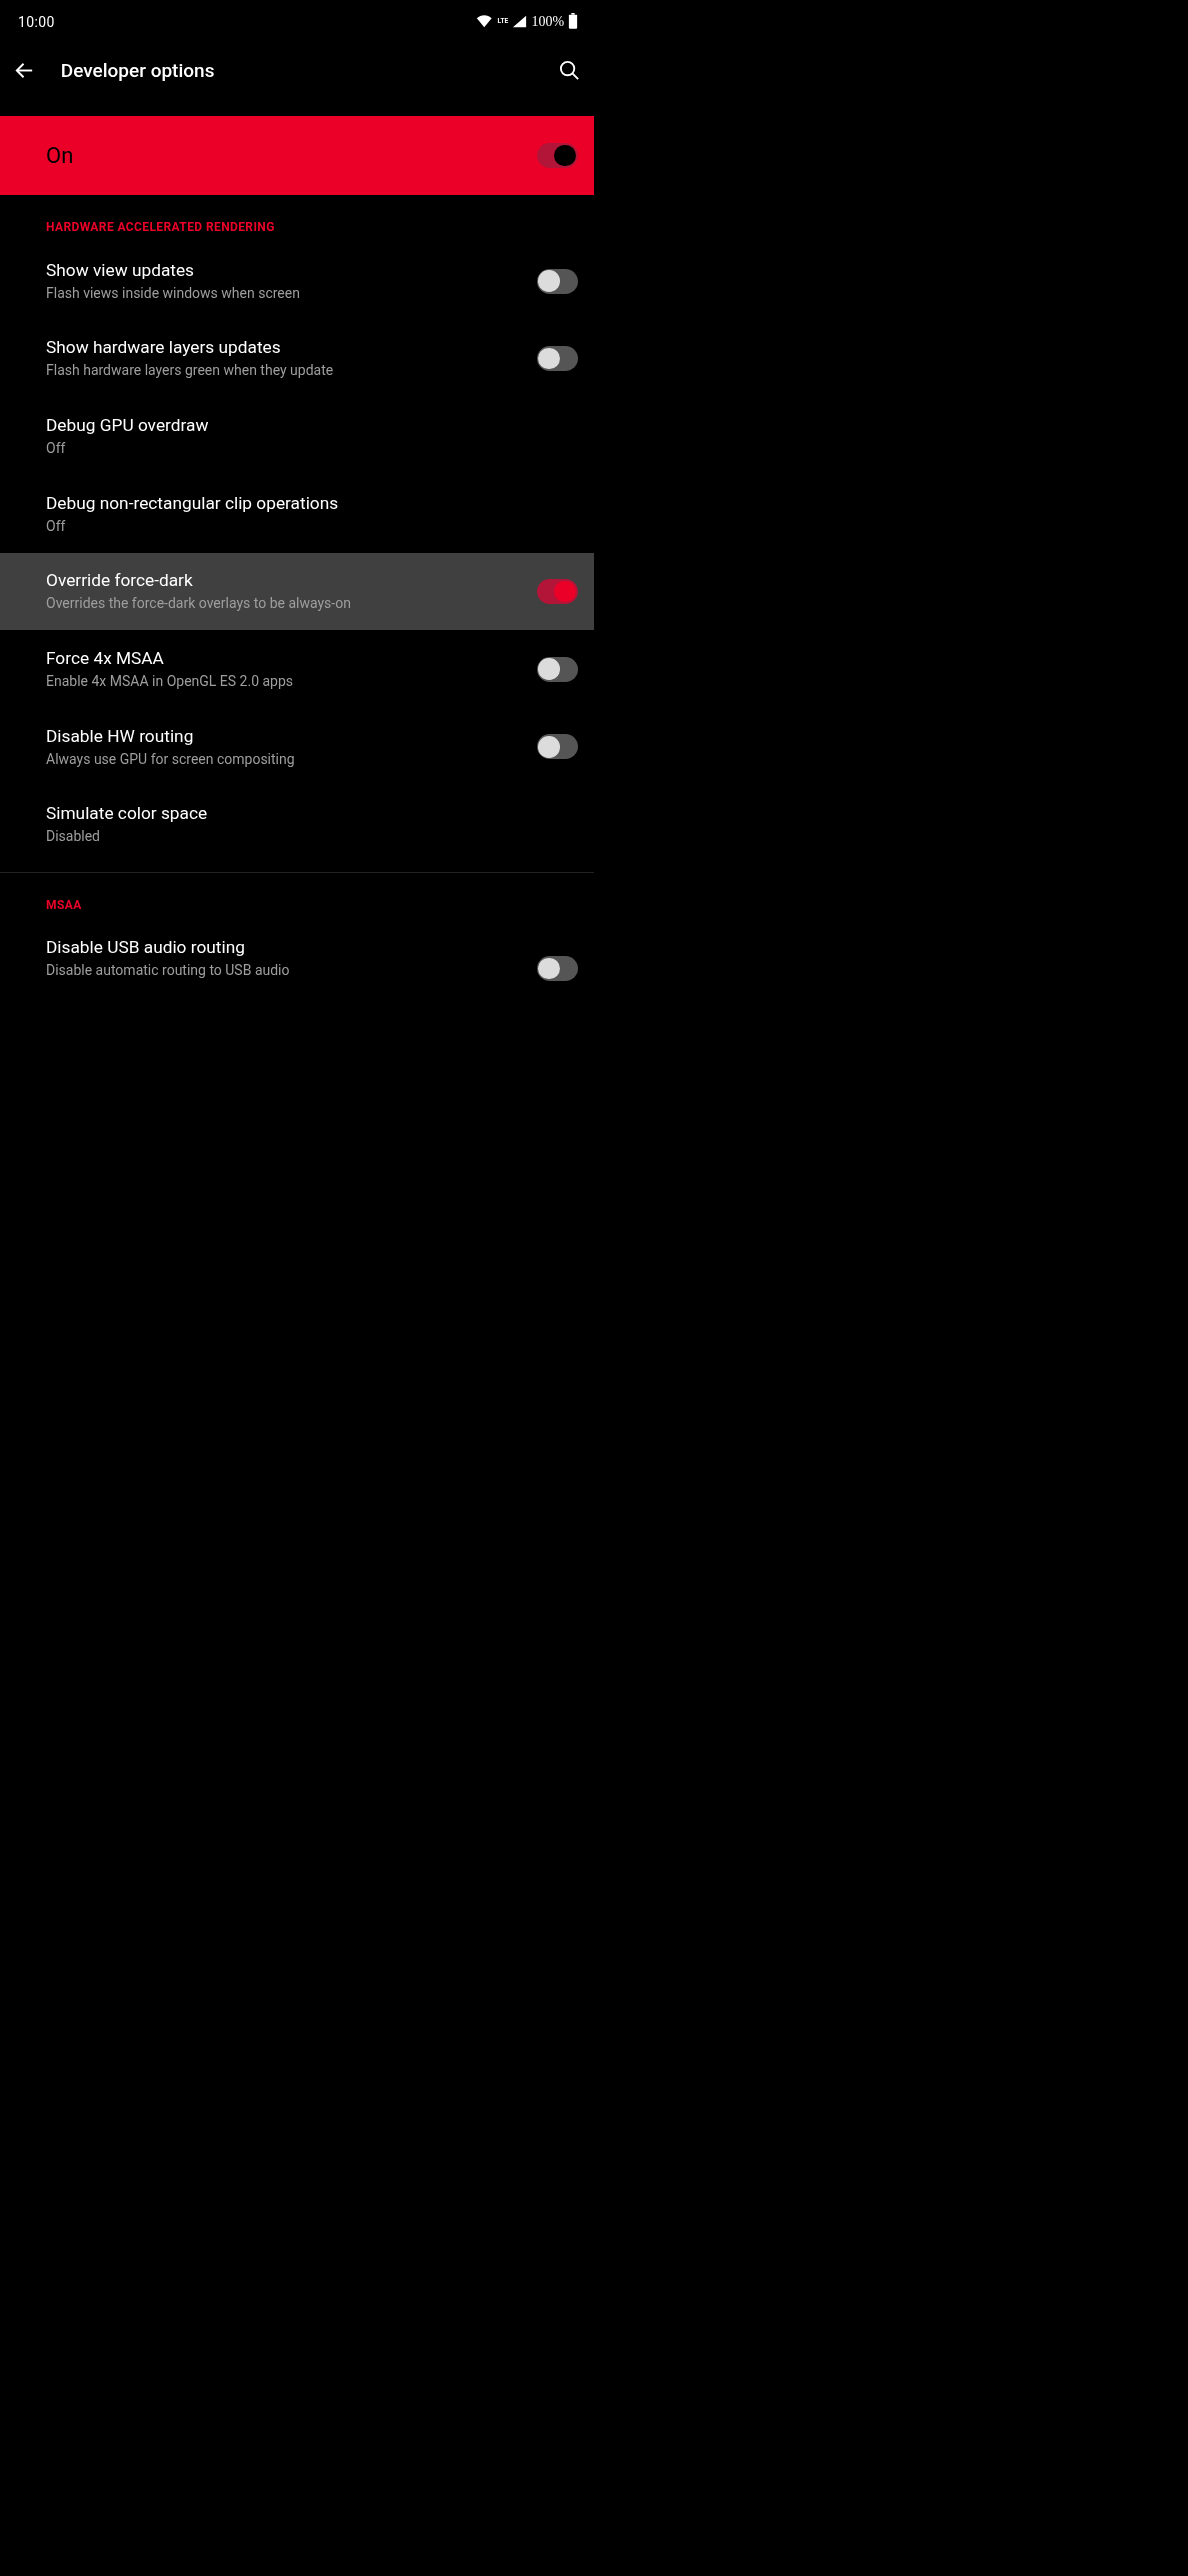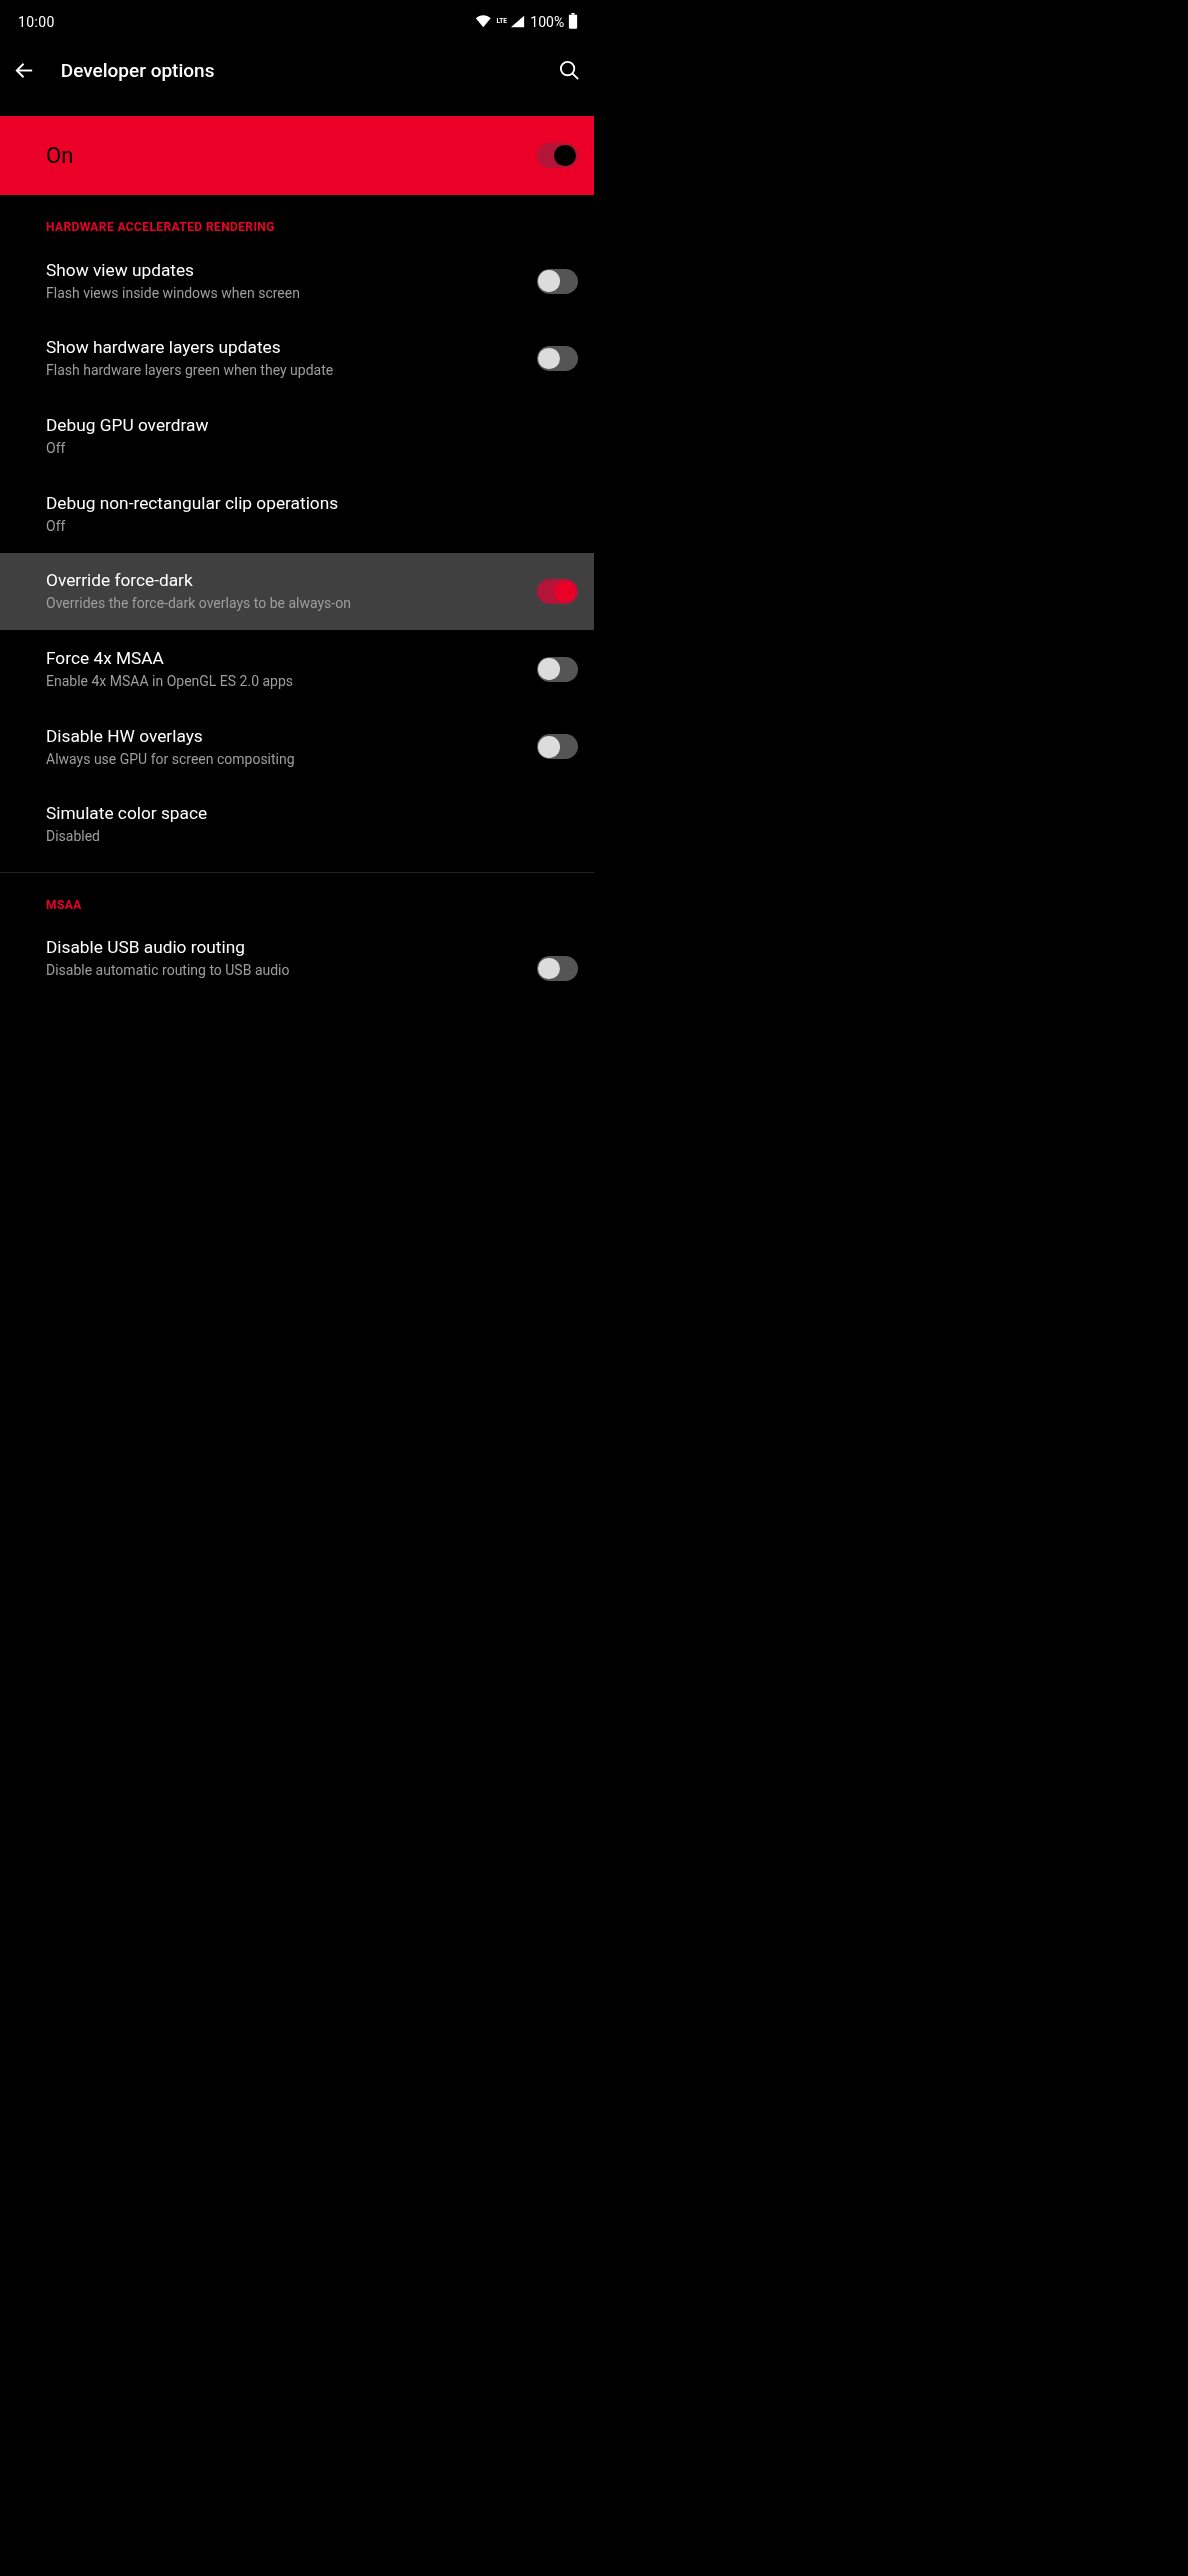--- a/index.html
+++ b/index.html
@@ -16,21 +16,21 @@
     display: flex;
     justify-content: space-between;
     align-items: center;
     padding: 8.3px 16.5px 5px 18px;
     height: 40px;
     font-size: 14px;
   }
   .status-left { font-weight: 400; letter-spacing: 0.4px; }
   .status-right { display: flex; align-items: center; gap: 3.3px; }
   .status-right svg { display: block; }
-  .battery-text { font-size: 14px; margin-left: 1.7px; }
+  .battery-text { font-size: 14px; margin-left: 1.7px; font-family: Liberation Serif, serif; }
 
   .app-header {
     display: flex;
     align-items: center;
     padding: 0 13.2px;
     height: 61px;
   }
   .back-btn { width: 36px; display:flex; align-items:center; justify-content:flex-start; }
   .app-title { font-size: 19px; font-weight: 500; flex:1; margin-left: 11.6px; }
   .search-btn { width: 36px; display:flex; align-items:center; justify-content:flex-end; }
@@ -186,21 +186,21 @@
     <div class="item-title">Force 4x MSAA</div>
     <div class="item-sub">Enable 4x MSAA in OpenGL ES 2.0 apps</div>
   </div>
   <div class="toggle off">
       <div class="knob"></div>
     </div>
 </div>
 
 <div class="item">
   <div class="item-text">
-    <div class="item-title">Disable HW overlays</div>
+    <div class="item-title">Disable HW routing</div>
     <div class="item-sub">Always use GPU for screen compositing</div>
   </div>
   <div class="toggle off">
       <div class="knob"></div>
     </div>
 </div>
 
 <div class="item">
   <div class="item-text">
     <div class="item-title">Simulate color space</div>

